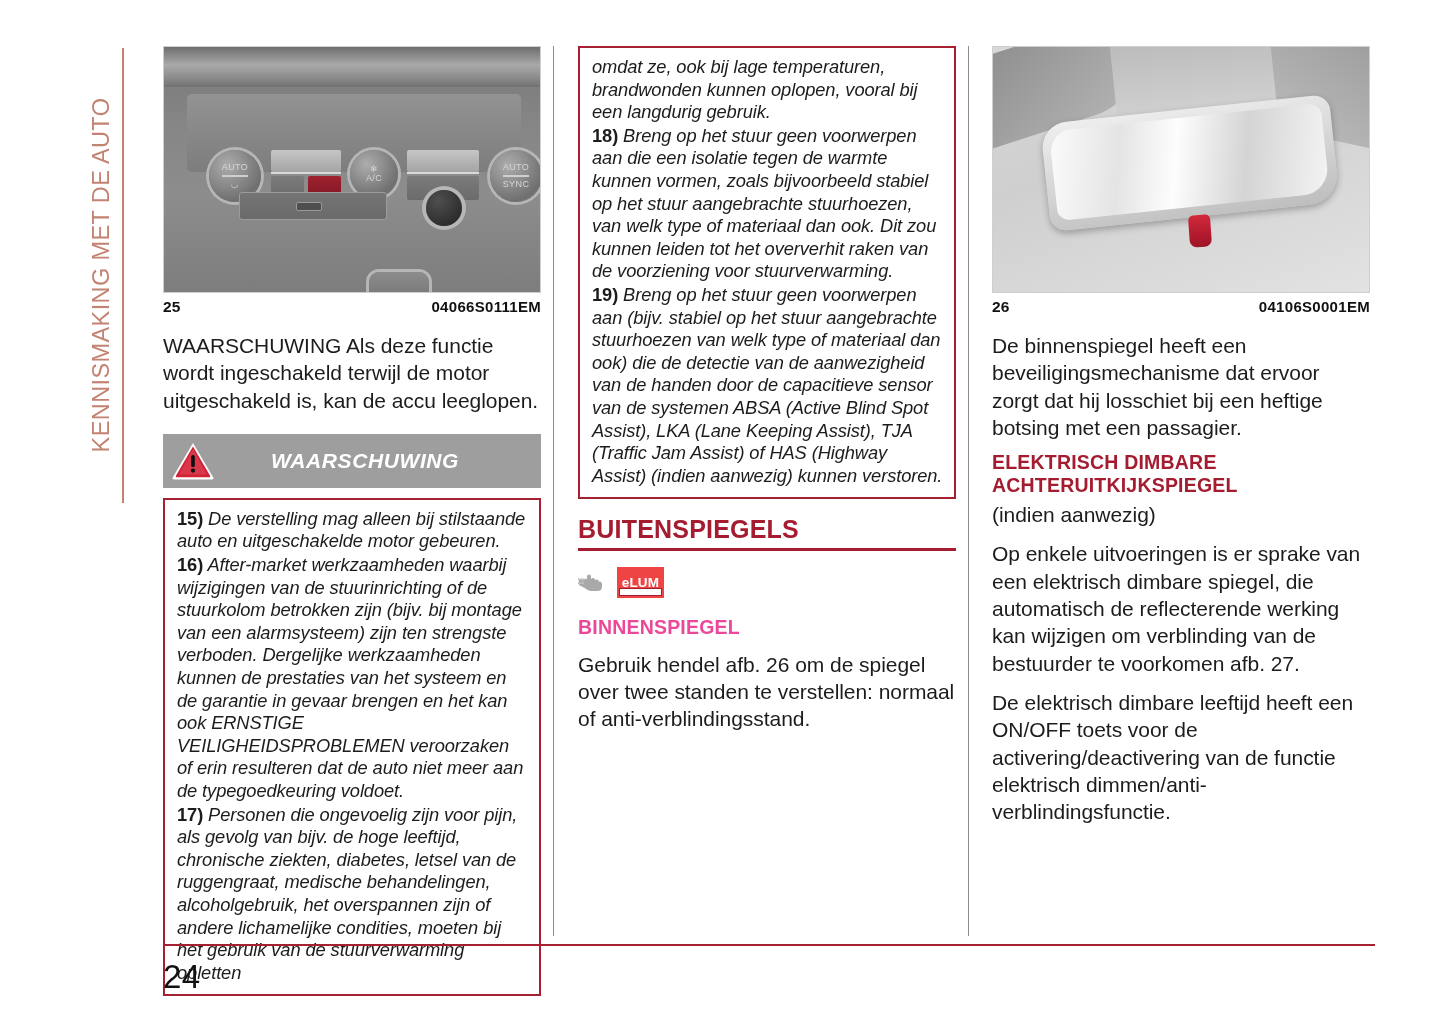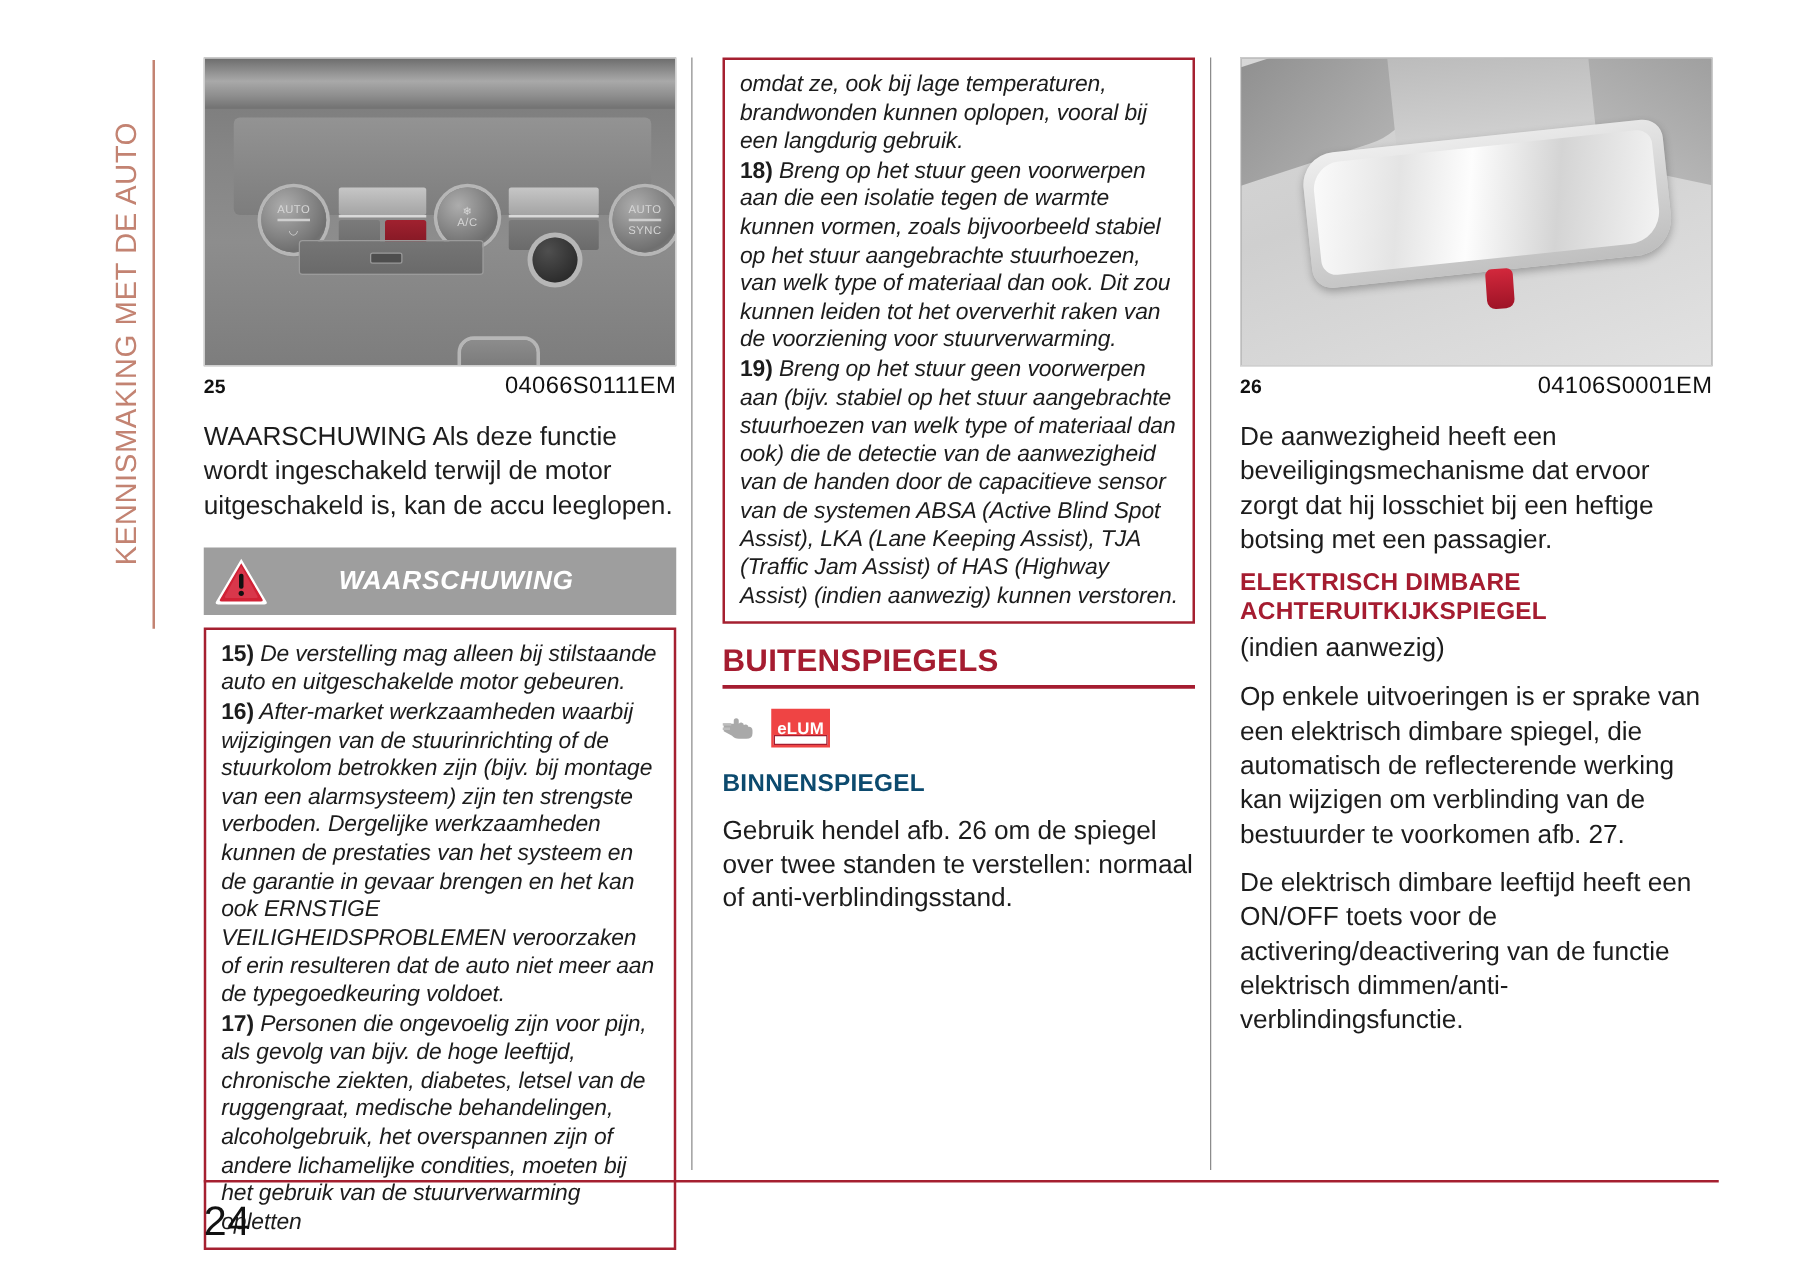--- a/index.html
+++ b/index.html
@@ -54,21 +54,21 @@
     width: 378px; height: 247px;
     border: 1px solid #cfcfcf;
     position: relative; overflow: hidden;
     background: #8a8a8a;
   }
   .figcaption {
     display: flex; justify-content: space-between; align-items: baseline;
     margin-top: 5px;
   }
   .fignum { font-size: 15.5px; color: #111; font-weight: 600; letter-spacing: .2px; }
-  .figcode { font-size: 19px; color: #111; font-weight: 400; letter-spacing: .3px; }
+  .figcode { font-size: 15px; color: #111; font-weight: 700; letter-spacing: .3px; }
 
   
   .dash {
     position: absolute; inset: 0;
     background: linear-gradient(180deg,#8f8f8f 0%,#8b8b8b 6%,#9a9a9a 11%,#7e7e7e 14%,#858585 30%,#8d8d8d 60%,#7d7d7d 100%);
   }
   .dash-top {
     position:absolute; left:0; top:0; width:100%; height:40px;
     background: linear-gradient(180deg,#6e6e6e 0%,#a9a9a9 45%,#8d8d8d 75%,#717171 100%);
   }
@@ -205,21 +205,21 @@
   .note + .note { margin-top: 1px; }
   .note b { font-style: normal; font-weight: 700; }
 
   
   .h-section {
     color: #a51c30; font-weight: 700; font-size: 25px;
     letter-spacing: .2px; margin-top: 16px;
   }
   .h-rule { height: 2.4px; background:#a51c30; margin-top: 4px; }
   .h-sub {
-    color:#0c4a6e; font-weight: 700; font-size: 19.5px;
+    color:#ec4899; font-weight: 700; font-size: 19.5px;
     letter-spacing:.2px; margin-top: 18px;
   }
   .h-sub2 {
     color:#a51c30; font-weight: 700; font-size: 19.5px;
     letter-spacing:.2px; margin-top: 10px; line-height:1.18;
   }
 
   
   .elumrow { display:flex; align-items:center; gap: 9px; margin-top: 16px; }
   .hand { width: 30px; height: 22px; }
@@ -366,21 +366,21 @@
           </div>
           <div class="mirror-lever"></div>
         </div>
       </div>
       <div class="figcaption">
         <span class="fignum">26</span>
         <span class="figcode">04106S0001EM</span>
       </div>
     </div>
 
-    <div class="para">De aanwezigheid heeft een beveiligingsmechanisme dat ervoor zorgt dat hij losschiet bij een heftige botsing met een passagier.</div>
+    <div class="para">De binnenspiegel heeft een beveiligingsmechanisme dat ervoor zorgt dat hij losschiet bij een heftige botsing met een passagier.</div>
 
     <div class="h-sub2">ELEKTRISCH DIMBARE ACHTERUITKIJKSPIEGEL</div>
     <div class="para tight" style="margin-top:4px;">(indien aanwezig)</div>
 
     <div class="para tight">Op enkele uitvoeringen is er sprake van een elektrisch dimbare spiegel, die automatisch de reflecterende werking kan wijzigen om verblinding van de bestuurder te voorkomen afb. 27.</div>
     <div class="para tight">De elektrisch dimbare leeftijd heeft een ON/OFF toets voor de activering/deactivering van de functie elektrisch dimmen/anti-verblindingsfunctie.</div>
 
   </div>
 
   <div class="footrule"></div>

